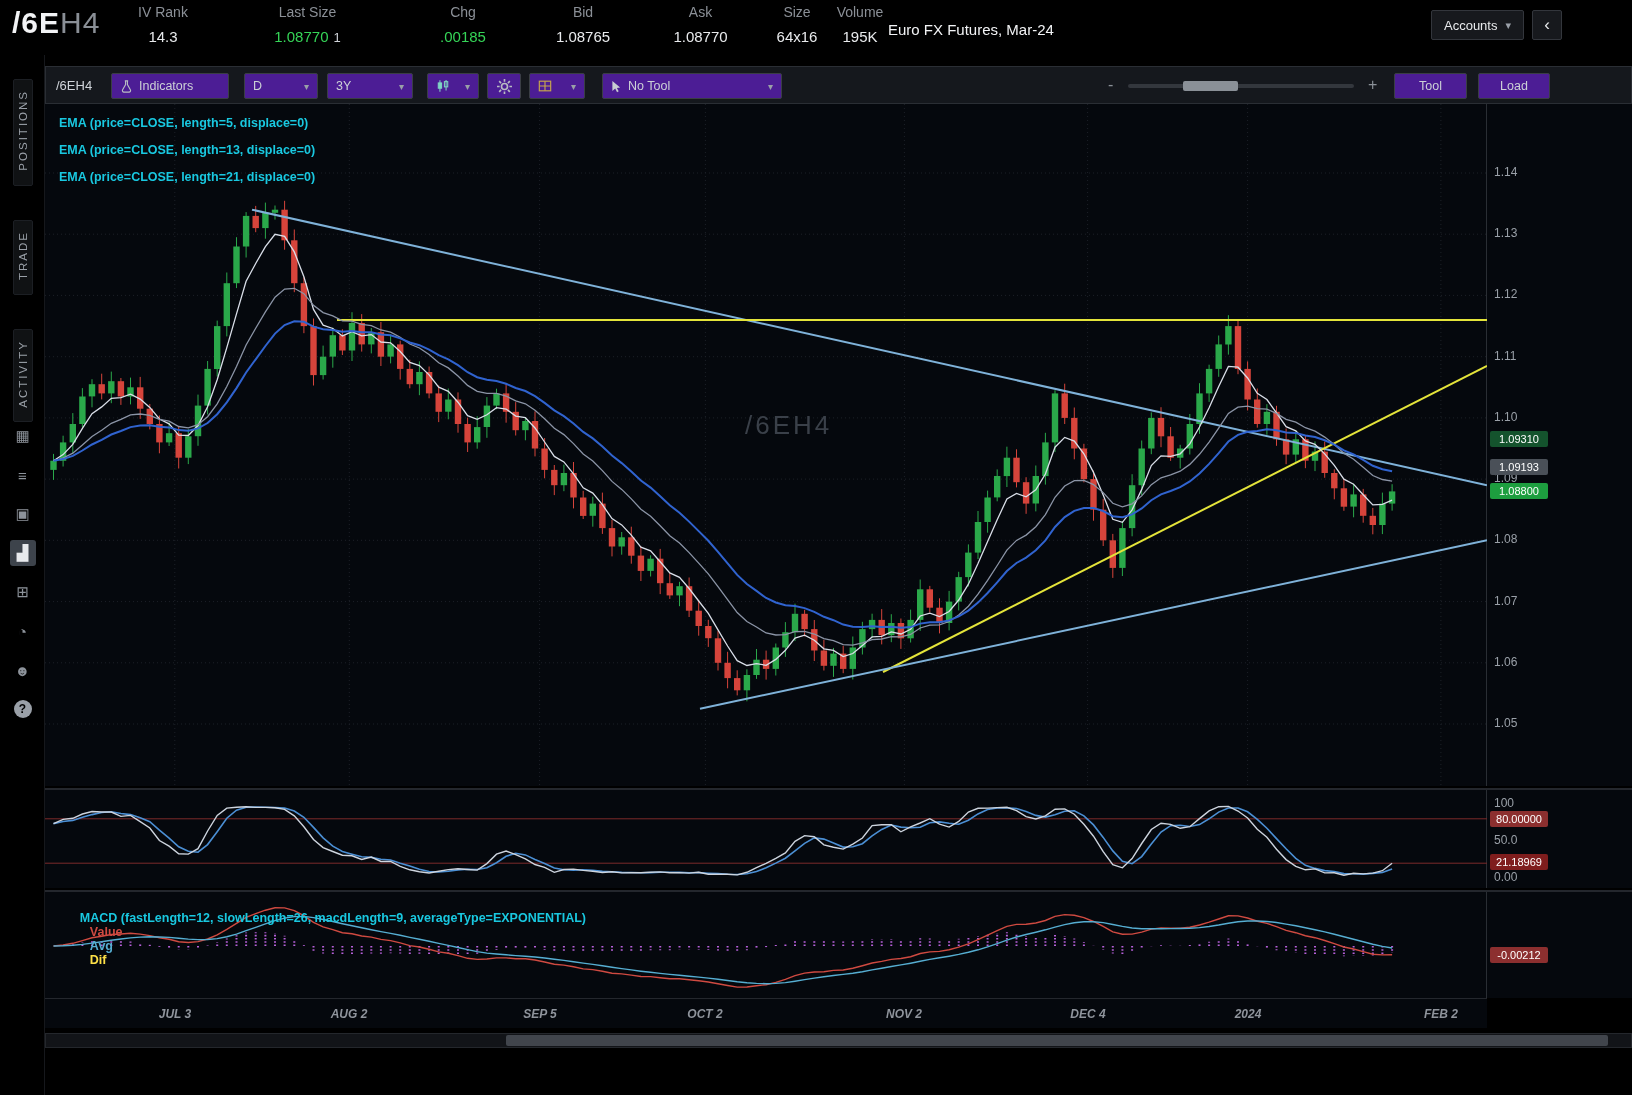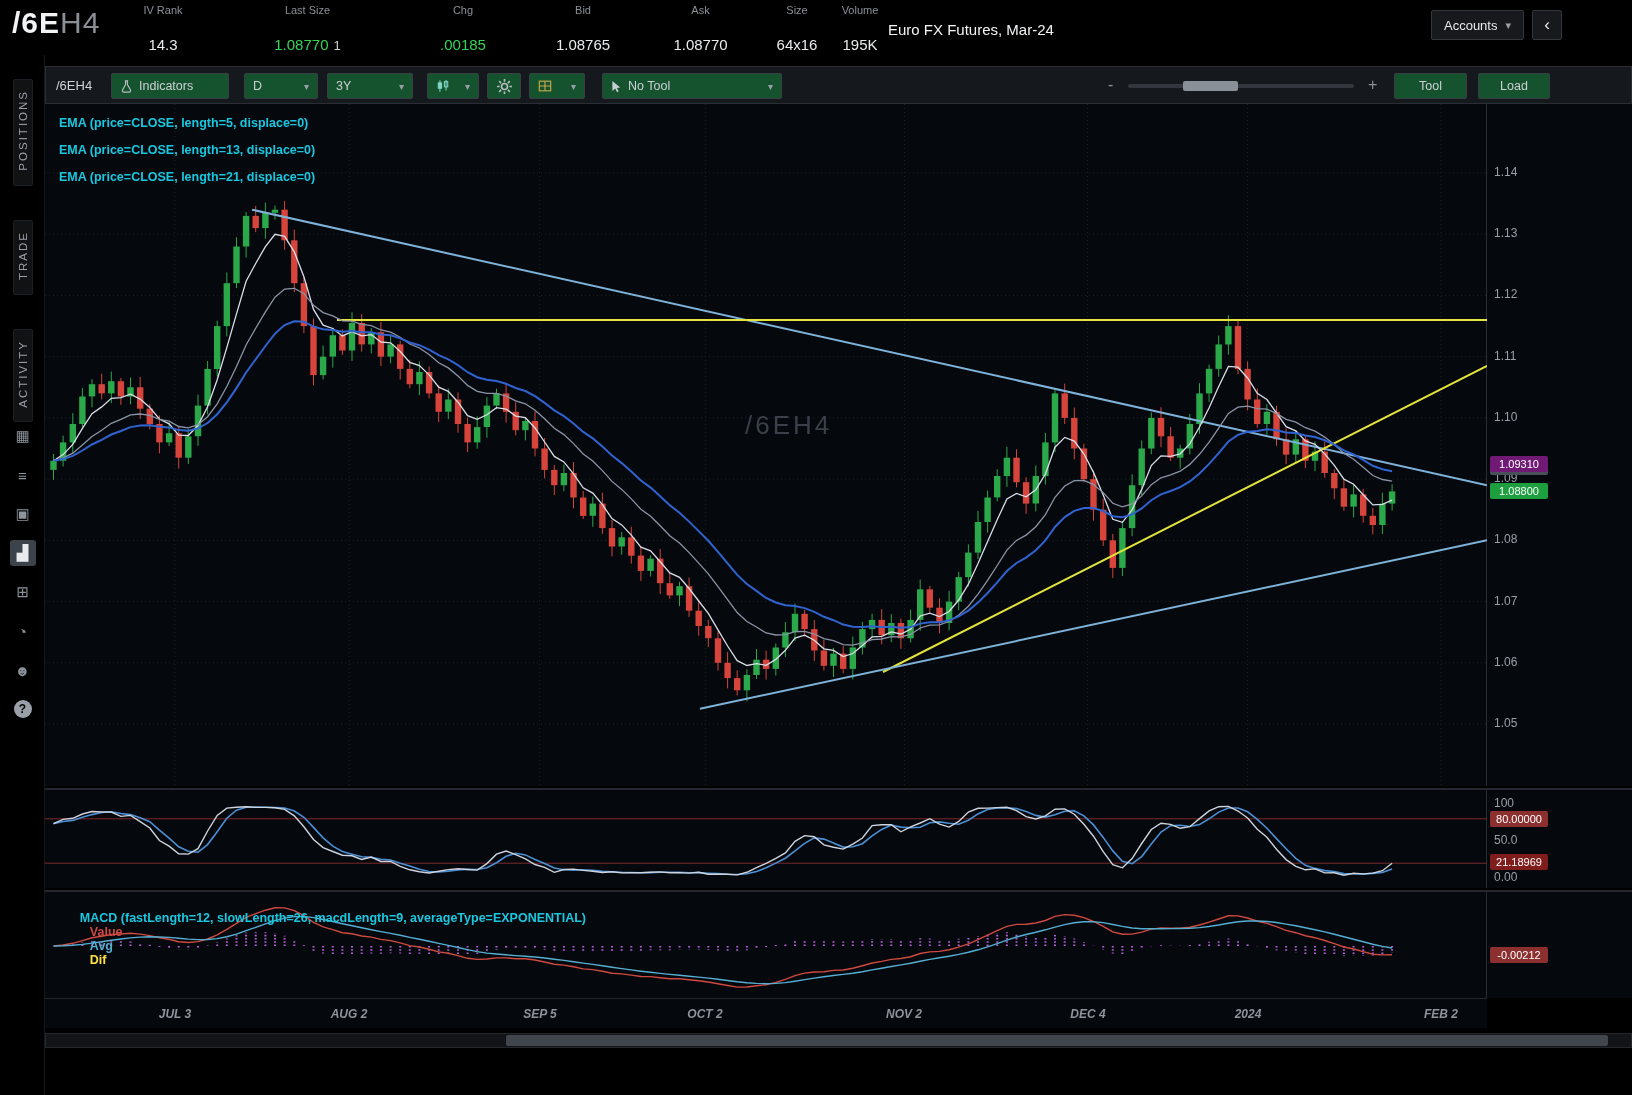--- a/index.html
+++ b/index.html
@@ -5,21 +5,21 @@
   * { box-sizing: border-box; margin: 0; padding: 0; }
   html,body { width:1632px; height:1095px; background:#000; overflow:hidden;
               font-family:"Liberation Sans", sans-serif; position:relative; color:#d6d9dd; }
 
   
   .header { position:absolute; left:0; top:0; width:1632px; height:55px; background:#000; }
   .symbol-title { position:absolute; left:12px; top:6px; font-size:30px; letter-spacing:1px; }
   .sym-main { color:#f2f3f5; font-weight:bold; }
   .sym-suffix { color:#8a8f96; }
   .hfield { position:absolute; top:4px; text-align:center; }
-  .hlabel { font-size:11px; color:#8b9097; margin-bottom:20px; }
+  .hlabel { font-size:14px; color:#8b9097; margin-bottom:8px; }
   .hvalue { font-size:15px; color:#e8eaec; }
   .hvalue .green { color:#35d457; }
   .hvalue .extra { color:#cfd3d8; font-size:13px; margin-left:5px; }
   .desc { position:absolute; left:888px; top:21px; font-size:15px; color:#f2f3f5; }
   .accounts-btn { position:absolute; right:108px; top:10px; height:30px; padding:0 12px;
     background:#17191d; border:1px solid #33363c; border-radius:2px; color:#e8eaec;
     font-size:13px; display:flex; align-items:center; gap:8px; cursor:pointer; }
   .accounts-btn .caret { color:#9aa0a8; font-size:11px; }
   .collapse-btn { position:absolute; right:70px; top:10px; width:30px; height:30px;
     background:#17191d; border:1px solid #33363c; border-radius:2px; color:#e8eaec;
@@ -39,21 +39,21 @@
   .side-icon.active { background:#3d434b; border-radius:3px; color:#e8eaed; }
   .side-icon.help span { width:18px; height:18px; background:#9aa0a8; color:#000; border-radius:50%;
                font-size:12px; font-weight:bold; line-height:18px; text-align:center; display:block; }
 
   
   .chart-root { position:absolute; left:45px; top:55px; width:1587px; height:1040px; background:#000; }
 
   .toolbar { position:absolute; left:0; top:11px; width:1587px; height:38px; background:#15181d;
              border:1px solid #2a2e34; }
   .tb-symbol { position:absolute; left:10px; top:11px; font-size:13px; color:#d0d4da; }
-  .tb-btn { position:absolute; top:6px; height:26px; background:#14532d; border:1px solid #3a3e45;
+  .tb-btn { position:absolute; top:6px; height:26px; background:#4c1d95; border:1px solid #3a3e45;
             border-radius:2px; color:#ccd0d6; font-size:12.5px; display:flex; align-items:center;
             gap:6px; padding:0 8px; cursor:pointer; font-family:"Liberation Sans",sans-serif; }
   .tb-btn .caret { color:#9aa0a8; font-size:10px; margin-left:auto; }
   .btn-indicators { left:65px; width:118px; }
   .btn-tf   { left:198px; width:74px; }
   .btn-range{ left:281px; width:86px; }
   .btn-charttype { left:381px; width:52px; }
   .btn-gear { left:441px; width:34px; justify-content:center; }
   .btn-style{ left:483px; width:56px; }
   .btn-tool { left:556px; width:180px; }
@@ -553,21 +553,21 @@
         <div class="tick" style="top:122px">1.13</div>
         <div class="tick" style="top:183px">1.12</div>
         <div class="tick" style="top:245px">1.11</div>
         <div class="tick" style="top:306px">1.10</div>
         <div class="tick" style="top:367px">1.09</div>
         <div class="tick" style="top:428px">1.08</div>
         <div class="tick" style="top:490px">1.07</div>
         <div class="tick" style="top:551px">1.06</div>
         <div class="tick" style="top:612px">1.05</div>
         <div class="badge" style="top:355px;background:#4a5058">1.09193</div>
-        <div class="badge" style="top:352px;background:#701a75">1.09310</div>
+        <div class="badge" style="top:327px;background:#14532d">1.09310</div>
         <div class="badge" style="top:379px;background:#1d9e3f">1.08800</div>
       </div>
   </div>
 
   <div class="panel stoch-panel">
     <div class="plot" id="stoch-svg"><svg width="1442" height="100">
           <line x1="0" y1="28.8" x2="1442" y2="28.8" stroke="#7c2a2a"></line>
           <line x1="0" y1="73.2" x2="1442" y2="73.2" stroke="#7c2a2a"></line>
           <polyline points="8.5,33.6 18.1,31.5 27.8,30.4 37.4,27.2 47.0,24.6 56.7,22.5 66.3,21.8 75.9,23.5 85.5,24.6 95.2,27.8 104.8,31.7 114.4,40.1 124.1,48.2 133.7,56.8 143.3,61.3 153.0,62.2 162.6,54.6 172.2,41.7 181.8,28.2 191.5,20.2 201.1,17.3 210.7,17.1 220.4,17.2 230.0,17.5 239.6,18.1 249.3,21.0 258.9,27.3 268.5,37.4 278.1,47.9 287.8,56.2 297.4,61.4 307.0,64.2 316.7,66.8 326.3,67.4 335.9,69.3 345.6,70.0 355.2,73.2 364.8,75.9 374.4,79.3 384.1,81.5 393.7,82.0 403.3,81.3 413.0,79.9 422.6,79.3 432.2,79.5 441.9,77.7 451.5,72.7 461.1,66.3 470.7,63.3 480.4,64.9 490.0,69.4 499.6,73.6 509.3,78.1 518.9,79.7 528.5,80.3 538.2,79.7 547.8,80.3 557.4,81.4 567.0,81.8 576.7,82.4 586.3,82.5 595.9,82.8 605.6,82.6 615.2,82.3 624.8,82.3 634.5,82.4 644.1,82.8 653.7,82.6 663.3,83.2 673.0,83.6 682.6,84.3 692.2,84.5 701.9,83.8 711.5,81.6 721.1,77.7 730.8,73.1 740.4,68.2 750.0,60.8 759.6,53.3 769.3,47.9 778.9,49.1 788.5,52.9 798.2,57.1 807.8,56.8 817.4,53.7 827.1,45.9 836.7,39.4 846.3,35.0 855.9,37.1 865.6,37.7 875.2,37.2 884.8,32.8 894.5,31.9 904.1,33.3 913.7,34.2 923.4,30.2 933.0,23.9 942.6,19.5 952.2,18.0 961.9,17.7 971.5,18.5 981.1,21.5 990.8,25.4 1000.4,27.1 1010.0,24.7 1019.7,21.3 1029.3,20.7 1038.9,25.8 1048.5,34.9 1058.2,47.4 1067.8,60.9 1077.4,71.4 1087.1,73.7 1096.7,66.6 1106.3,53.9 1116.0,42.1 1125.6,35.7 1135.2,35.3 1144.8,36.5 1154.5,34.6 1164.1,28.8 1173.7,22.1 1183.4,18.0 1193.0,18.0 1202.6,21.8 1212.3,29.4 1221.9,38.2 1231.5,48.6 1241.1,58.8 1250.8,68.4 1260.4,75.3 1270.0,78.4 1279.7,80.6 1289.3,81.5 1298.9,83.6 1308.6,83.7 1318.2,84.1 1327.8,83.4 1337.4,82.5 1347.1,79.0" fill="none" stroke="#4b8fd4" stroke-width="1.6"></polyline>
           <polyline points="8.5,33.6 18.1,29.4 27.8,28.3 37.4,24.0 47.0,21.5 56.7,22.0 66.3,22.0 75.9,26.4 85.5,25.4 95.2,31.7 104.8,38.0 114.4,50.5 124.1,56.1 133.7,63.8 143.3,64.1 153.0,58.7 162.6,41.0 172.2,25.4 181.8,18.1 191.5,17.2 201.1,16.7 210.7,17.4 220.4,17.4 230.0,17.7 239.6,19.3 249.3,25.9 258.9,36.8 268.5,49.5 278.1,57.6 287.8,61.5 297.4,65.2 307.0,65.8 316.7,69.5 326.3,67.0 335.9,71.5 345.6,71.5 355.2,76.4 364.8,79.8 374.4,81.8 384.1,83.0 393.7,81.2 403.3,79.6 413.0,78.8 422.6,79.5 432.2,80.1 441.9,73.6 451.5,64.2 461.1,61.0 470.7,64.7 480.4,68.9 490.0,74.5 499.6,77.3 509.3,82.3 518.9,79.5 528.5,79.1 538.2,80.4 547.8,81.3 557.4,82.5 567.0,81.7 576.7,82.9 586.3,82.8 595.9,82.8 605.6,82.3 615.2,81.9 624.8,82.8 634.5,82.6 644.1,83.1 653.7,82.2 663.3,84.3 673.0,84.2 682.6,84.3 692.2,84.9 701.9,82.3 711.5,77.7 721.1,73.3 730.8,68.3 740.4,62.9 750.0,51.3 759.6,45.6 769.3,46.7 778.9,54.9 788.5,57.2 798.2,59.1 807.8,54.1 817.4,48.0 827.1,35.6 836.7,34.8 846.3,34.6 855.9,41.8 865.6,36.8 875.2,33.0 884.8,28.7 894.5,34.1 904.1,37.1 913.7,31.4 923.4,22.1 933.0,18.3 942.6,18.1 952.2,17.6 961.9,17.3 971.5,20.6 981.1,26.6 990.8,29.0 1000.4,25.8 1010.0,19.2 1019.7,18.9 1029.3,24.2 1038.9,34.2 1048.5,46.2 1058.2,61.7 1067.8,74.7 1077.4,77.8 1087.1,68.6 1096.7,53.5 1106.3,39.5 1116.0,33.2 1125.6,34.4 1135.2,38.3 1144.8,36.7 1154.5,28.6 1164.1,20.9 1173.7,16.7 1183.4,16.4 1193.0,21.0 1202.6,28.0 1212.3,39.2 1221.9,47.3 1231.5,59.3 1241.1,69.6 1250.8,76.4 1260.4,79.8 1270.0,78.9 1279.7,82.9 1289.3,82.7 1298.9,85.3 1308.6,83.2 1318.2,83.9 1327.8,83.1 1337.4,80.7 1347.1,73.3" fill="none" stroke="#cdd4de" stroke-width="1.4"></polyline>

